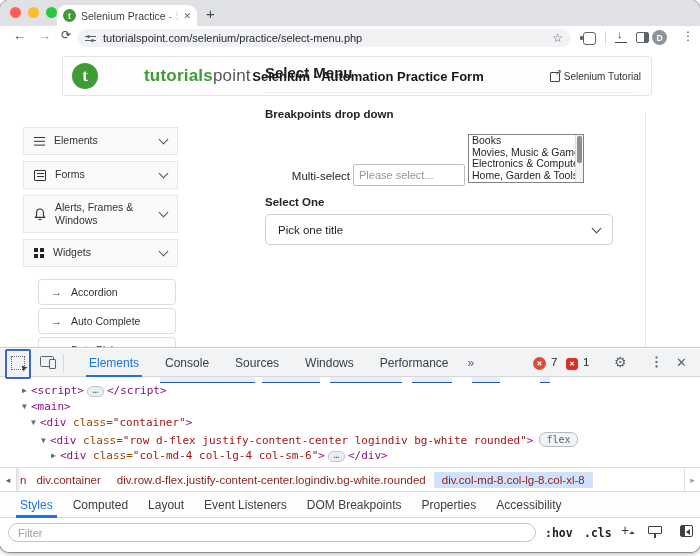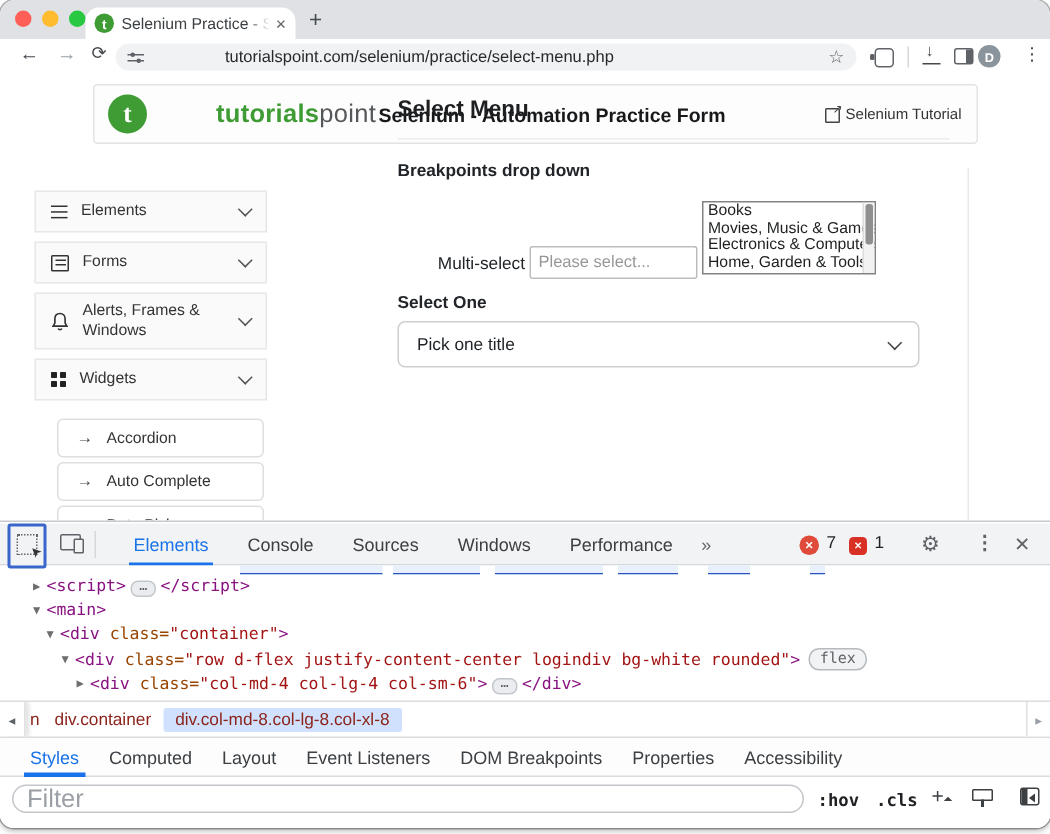--- a/index.html
+++ b/index.html
@@ -30,21 +30,21 @@
   .nav-reload{left:61px;font-size:12px;}
   .omnibox{position:absolute;left:77px;top:3px;width:494px;height:18px;border-radius:9px;background:#f0f2f4;
            display:flex;align-items:center;padding:0 8px;box-sizing:border-box;}
   .tune{width:11px;height:9px;position:relative;flex:0 0 11px;margin-right:7px;}
   .tune i{position:absolute;left:0;width:11px;height:1.3px;background:#5f6368;}
   .tune i:nth-child(1){top:2px;}
   .tune i:nth-child(2){top:6px;}
   .tune b{position:absolute;width:3px;height:3px;border-radius:50%;background:#5f6368;}
   .tune b:nth-child(3){top:1px;left:2px;}
   .tune b:nth-child(4){top:5px;left:6px;}
-  .url{font-size:11px;color:#27292c;white-space:nowrap;flex:1;overflow:hidden;margin-left:47px;}
+  .url{font-size:11px;color:#27292c;white-space:nowrap;flex:1;overflow:hidden;}
   .star{font-size:12px;color:#5f6368;flex:0 0 auto;}
   .ext-icon{position:absolute;left:583px;top:6px;width:11px;height:11px;border:1.4px solid #5f6368;border-radius:3px;}
   .ext-icon i{position:absolute;left:-4px;top:3px;width:3px;height:4px;background:#5f6368;border-radius:1px;}
   .tb-sep{position:absolute;left:605px;top:5px;width:1px;height:14px;background:#d4d7da;}
   .dl-icon{position:absolute;left:615px;top:3px;width:13px;height:16px;}
   .dl-icon .a{position:absolute;left:2px;top:-1px;font-size:11px;color:#45494d;}
   .dl-icon .b{position:absolute;left:0;bottom:2px;width:12px;height:1.5px;background:#45494d;}
   .panel-icon{position:absolute;left:636px;top:6px;width:13px;height:11px;border:1.4px solid #5f6368;border-radius:2px;box-sizing:border-box;}
   .panel-icon i{position:absolute;right:0;top:0;width:4px;height:100%;background:#5f6368;}
   .avatar{position:absolute;left:652px;top:4px;width:15px;height:15px;border-radius:50%;background:#8a949c;color:#fff;
@@ -145,21 +145,21 @@
   .crumb-clip{padding:2px 2px 2px 0;}
 
   .styletabs{position:absolute;left:0;top:144px;width:700px;height:26px;background:#fdfdfe;border-bottom:1px solid #dadce0;
              box-sizing:border-box;display:flex;align-items:center;padding-left:10px;}
   .stab{font-size:12px;color:#3c4043;padding:0 10px;height:26px;line-height:26px;position:relative;}
   .stab.active{color:#1a73e8;}
   .stab.active::after{content:"";position:absolute;left:6px;right:6px;bottom:0;height:2.5px;background:#1a73e8;}
 
   .filterrow{position:absolute;left:0;top:170px;width:700px;height:30px;background:#fff;}
   .filter-input{position:absolute;left:8px;top:5px;width:528px;height:19px;border:1px solid #c3c7cb;border-radius:10px;
-                box-sizing:border-box;font-size:17px;padding:0 9px;color:#202124;font-family:"Liberation Sans",sans-serif;}
+                box-sizing:border-box;font-size:11px;padding:0 9px;color:#202124;font-family:"Liberation Sans",sans-serif;}
   .filter-input::placeholder{color:#9aa0a6;}
   .tgl{position:absolute;top:8px;font-size:11.5px;color:#202124;font-weight:bold;font-family:"DejaVu Sans Mono",monospace;}
   .tgl-hov{left:545px;}
   .tgl-cls{left:584px;}
   .add-rule{position:absolute;left:621px;top:4px;font-size:14px;color:#3c4043;}
   .add-rule::after{content:"";position:absolute;right:-5px;bottom:2px;border-left:4px solid transparent;border-top:4px solid #3c4043;transform:rotate(-45deg);}
   .roller-icon{position:absolute;left:648px;top:8px;width:12px;height:6px;border:1.4px solid #3c4043;border-radius:1px;}
   .roller-icon i{position:absolute;left:5px;top:6px;width:1.6px;height:5px;background:#3c4043;}
   .sbar-icon{position:absolute;left:680px;top:7px;width:13px;height:12px;border:1.4px solid #3c4043;border-radius:2px;box-sizing:border-box;}
   .sbar-icon i{position:absolute;left:0;top:0;width:4px;height:100%;background:#3c4043;}
@@ -345,20 +345,21 @@
       <div class="code-line" style="left:51px;top:72px;">
         <span class="code-arrow">▶</span><span class="t-tag">&lt;div</span><span class="t-attr"> class=</span><span class="t-val">"col-md-4 col-lg-4 col-sm-6"</span><span class="t-tag">&gt;</span><span class="pill">…</span><span class="t-tag">&lt;/div&gt;</span>
       </div>
     </div>
 
     <div class="crumbbar">
       <span class="crumb-left">◂</span>
       <div class="crumbs">
         <span class="crumb crumb-clip">n</span>
         <span class="crumb">div.container</span>
+        <span class="crumb">div.row.d-flex.justify-content-center.logindiv.bg-white.rounded</span>
         <span class="crumb selected">div.col-md-8.col-lg-8.col-xl-8</span>
       </div>
       <span class="crumb-right">▸</span>
     </div>
 
     <div class="styletabs">
       <span class="stab active">Styles</span>
       <span class="stab">Computed</span>
       <span class="stab">Layout</span>
       <span class="stab">Event Listeners</span>

